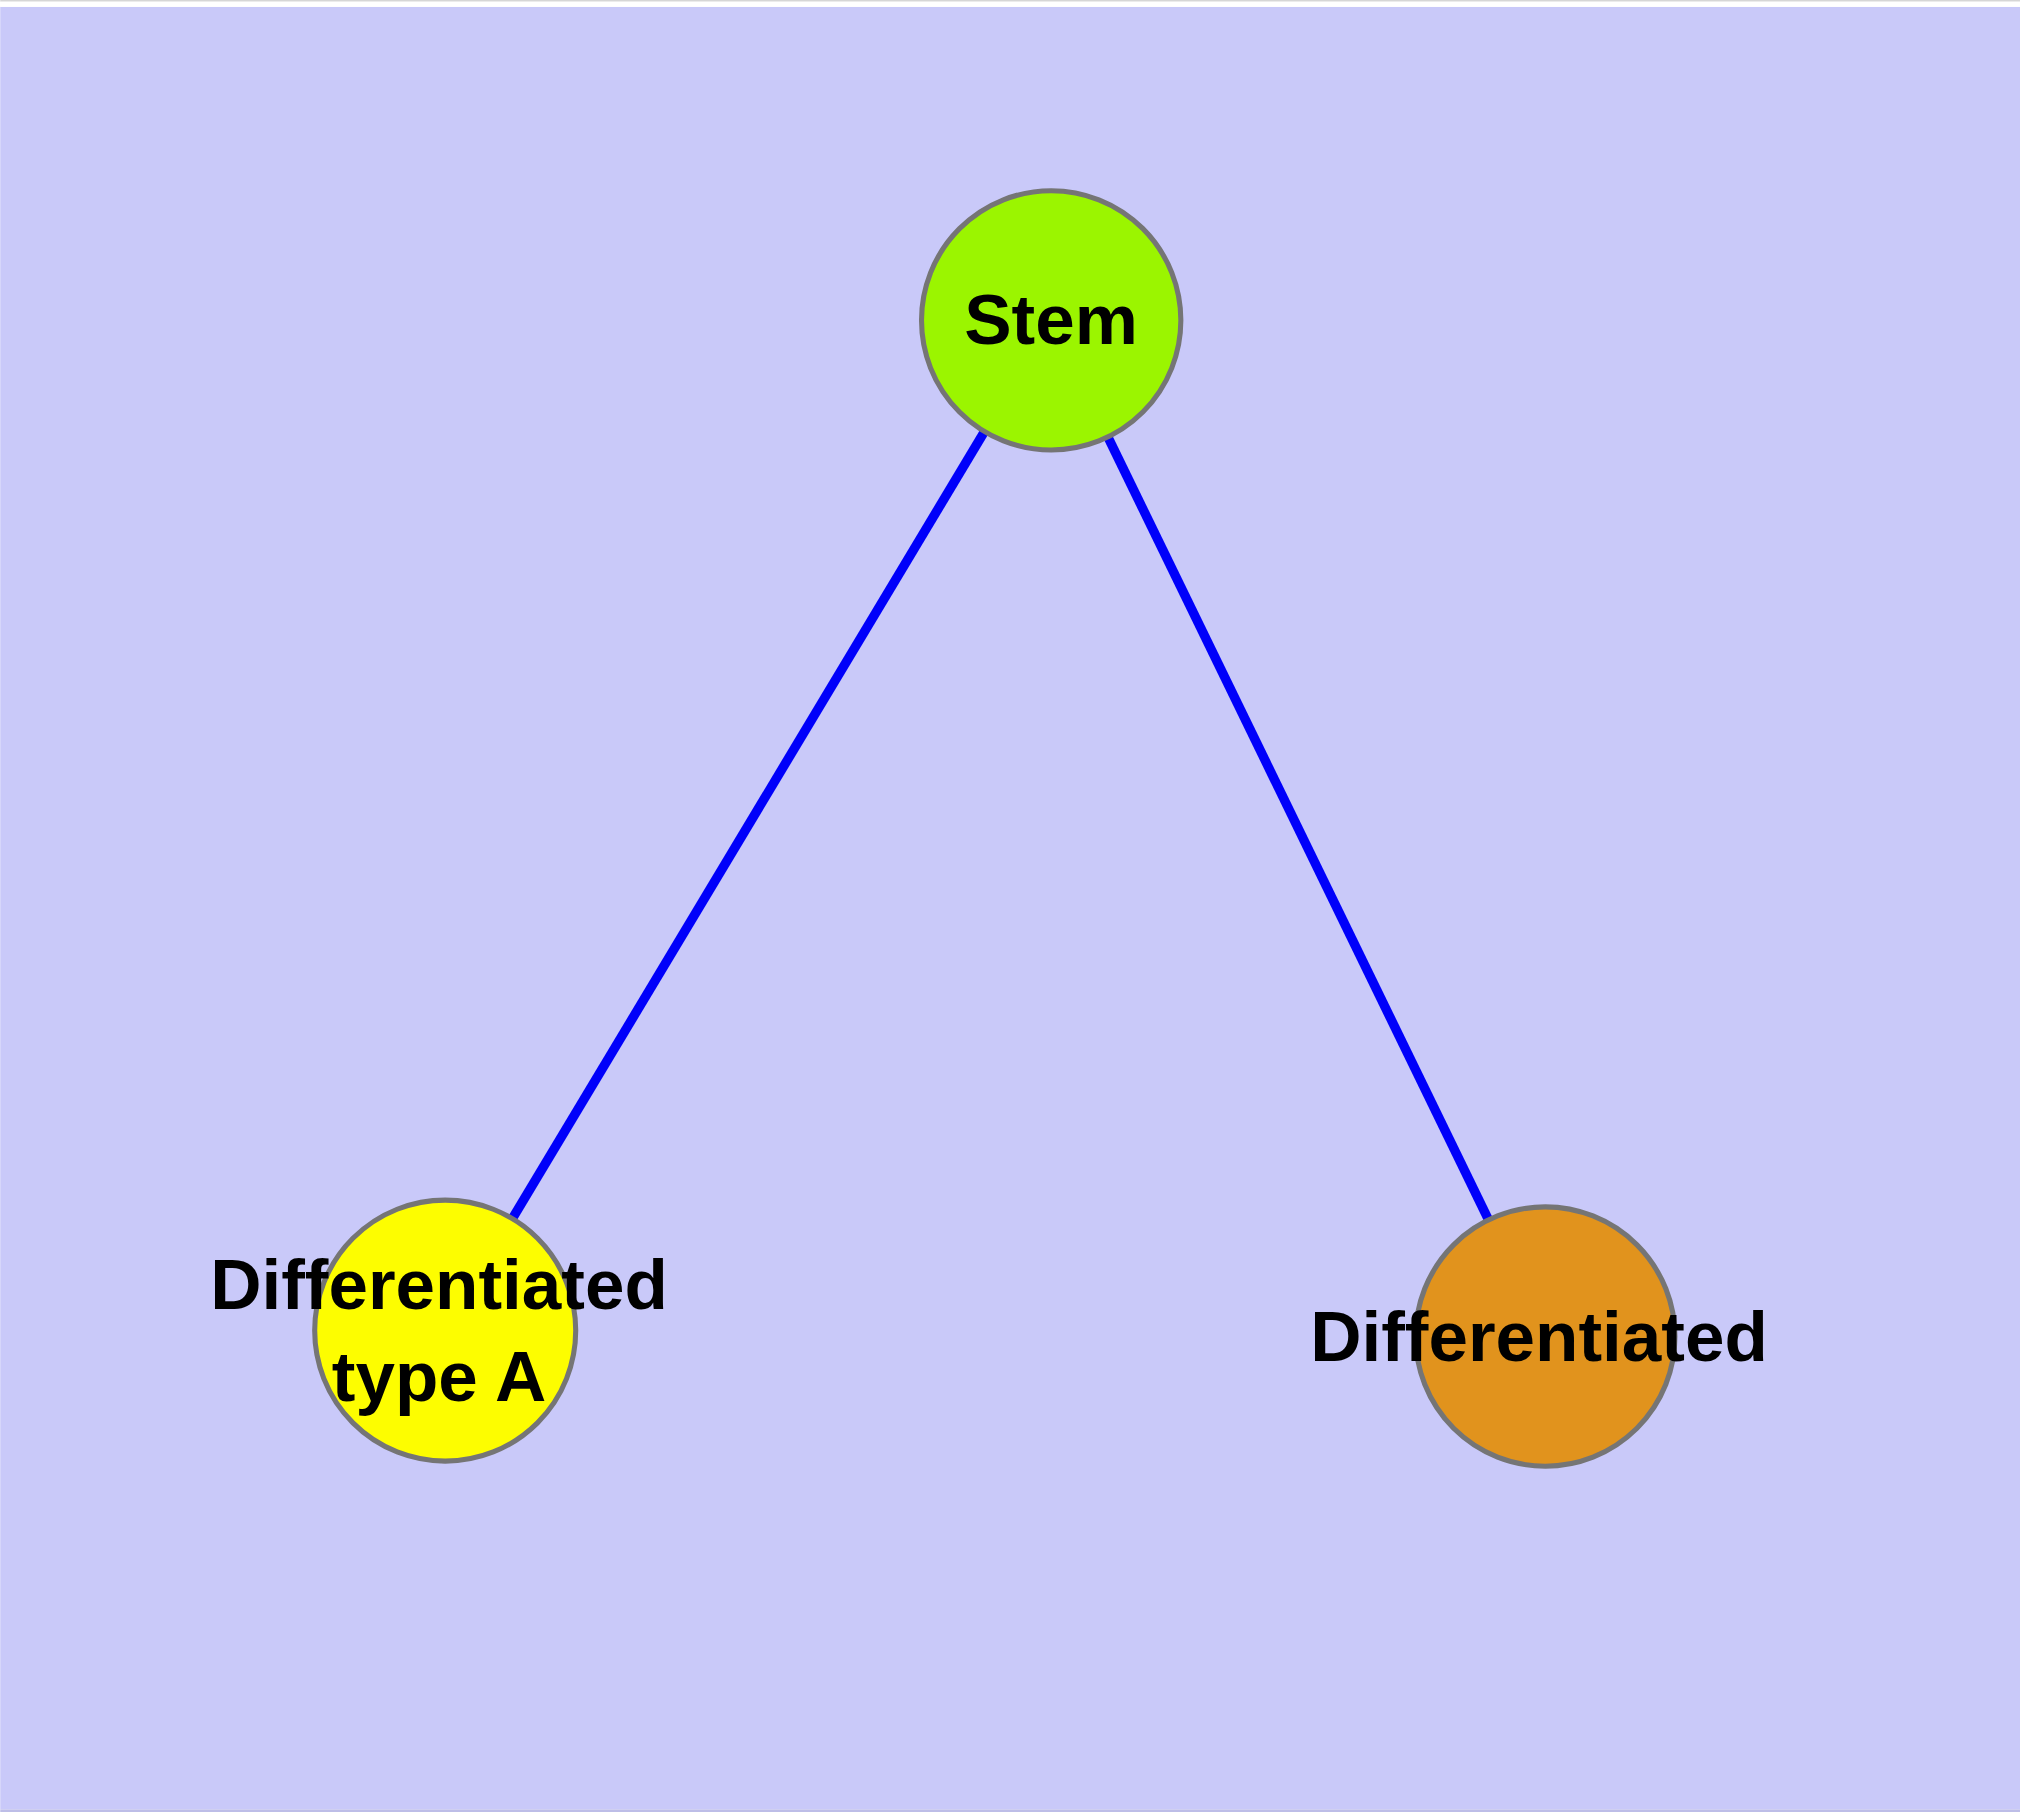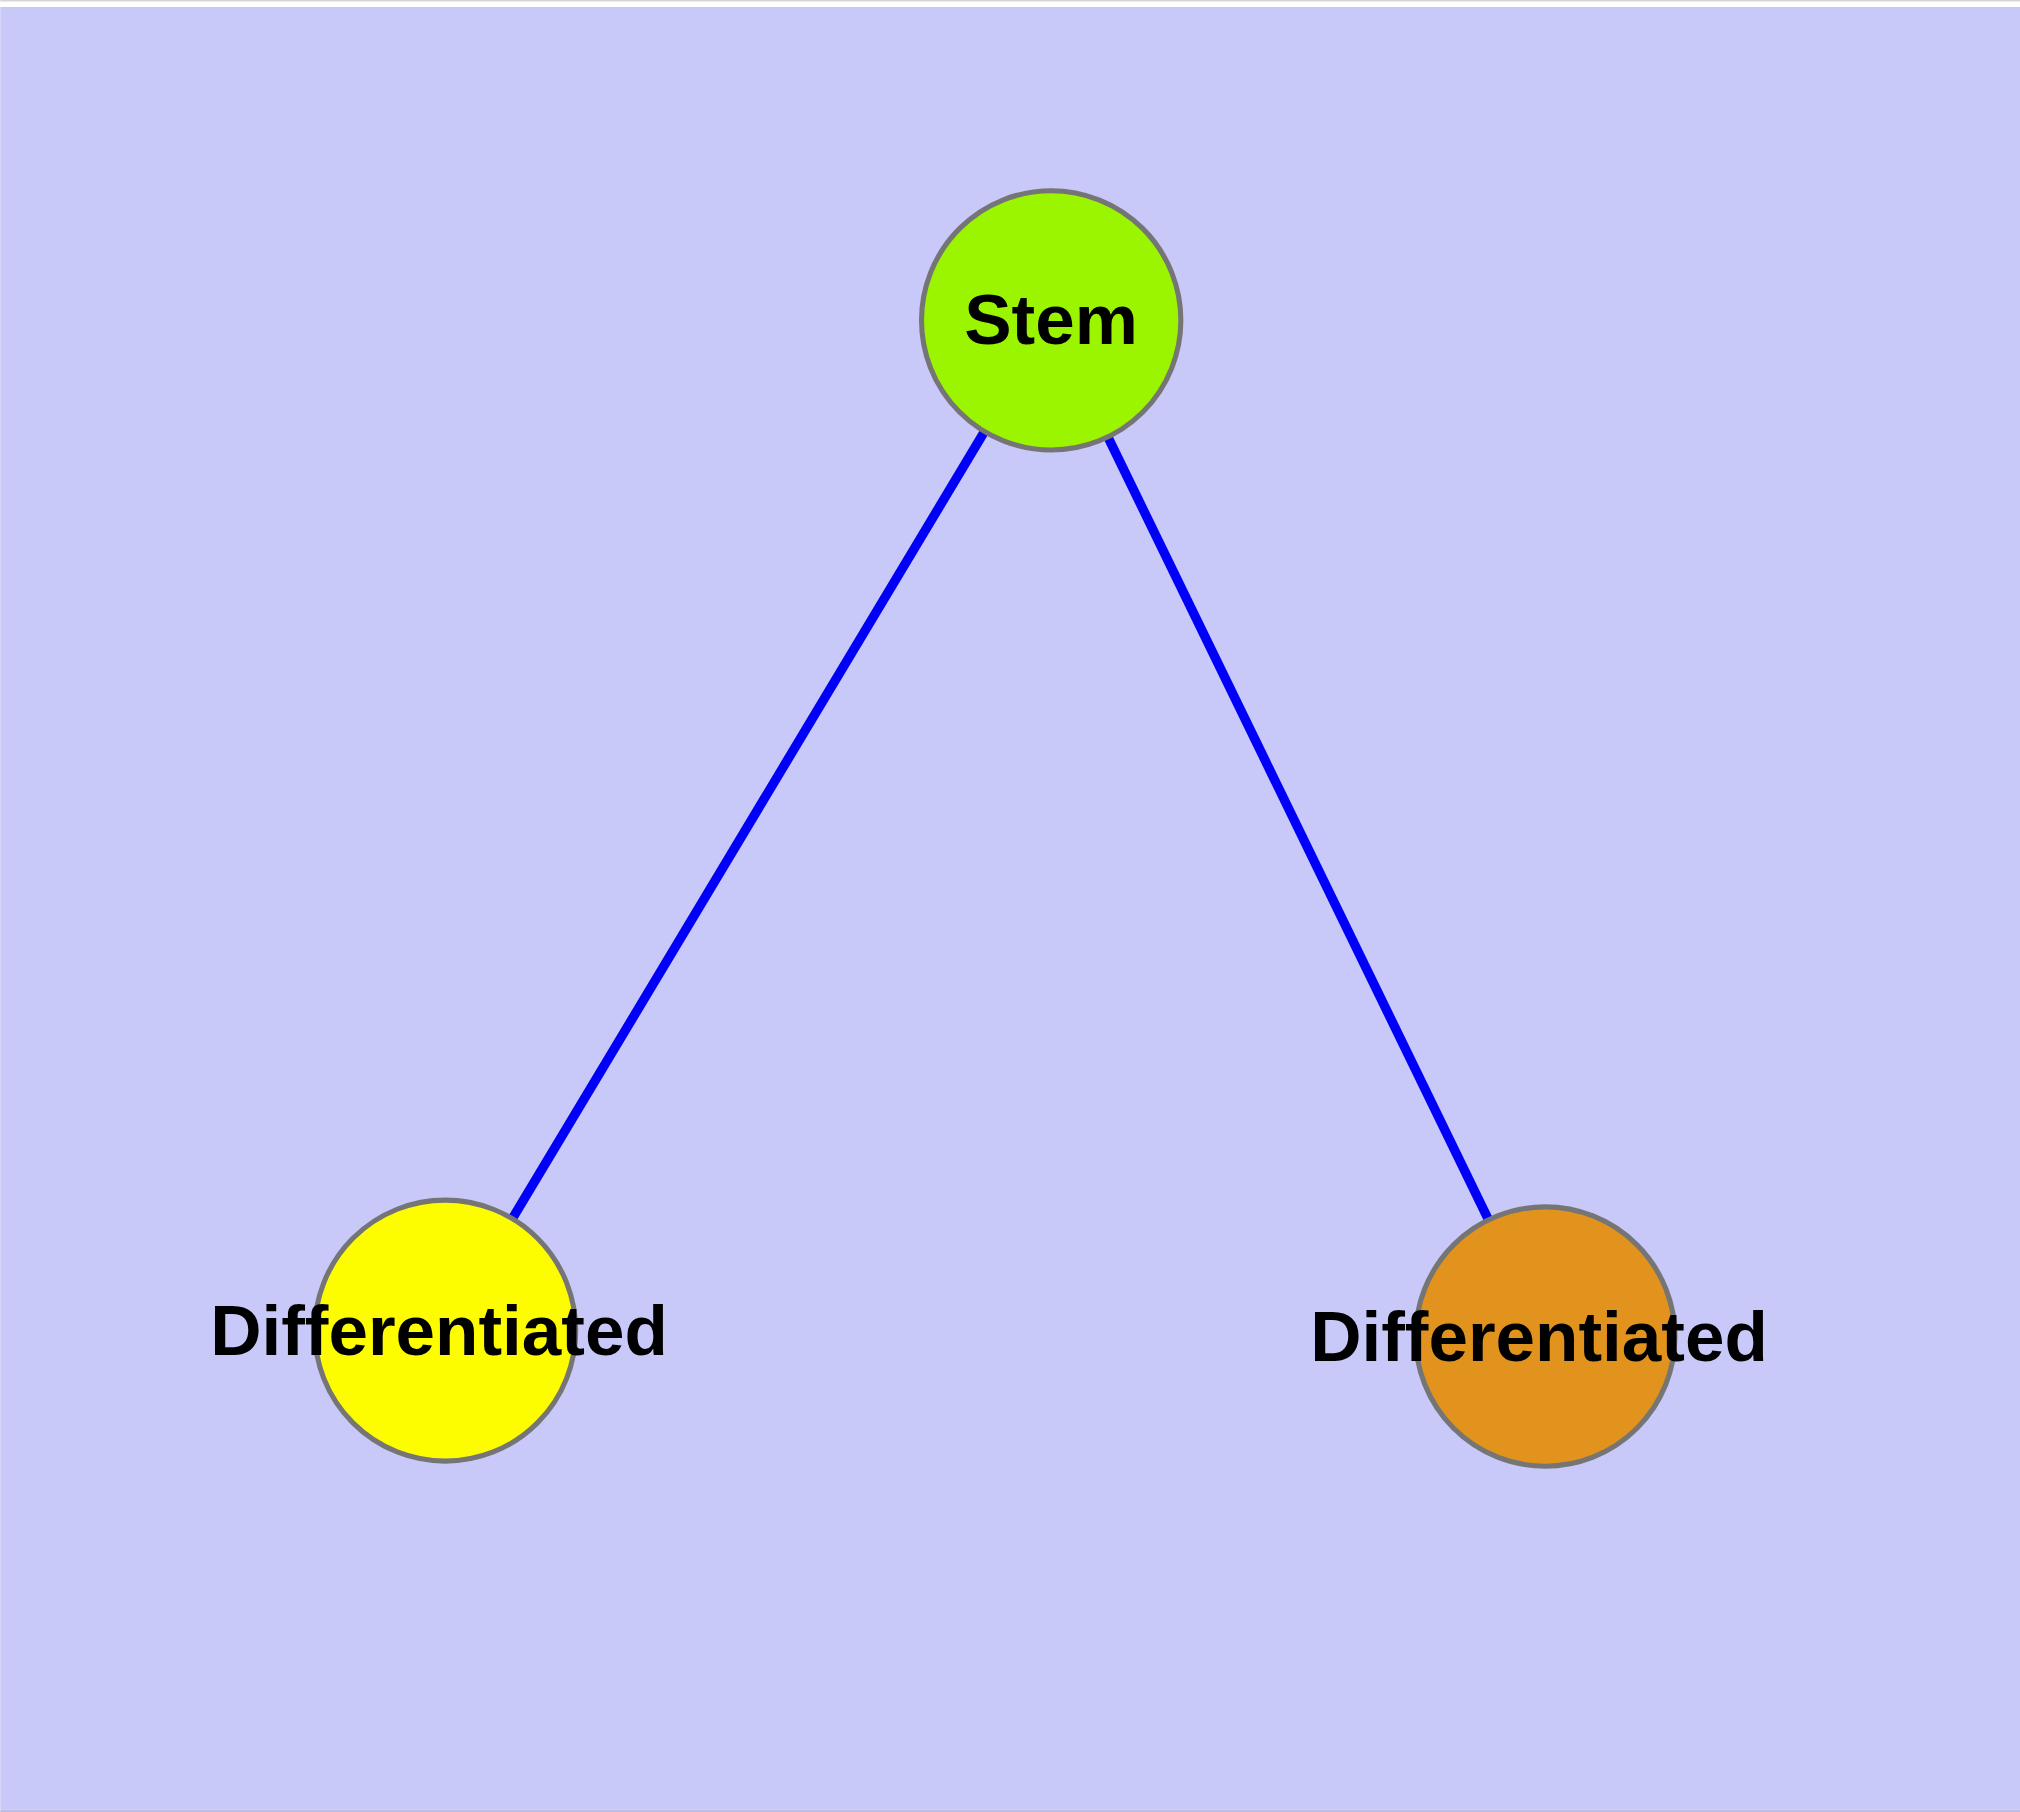--- a/index.html
+++ b/index.html
@@ -53,20 +53,21 @@
 
     <circle cx="1240" cy="378" r="153" stroke-width="6" fill="#9bf500" stroke="#757575"></circle>
     <circle cx="525" cy="1570" r="154" stroke-width="6" fill="#fdfd00" stroke="#757575"></circle>
     <circle cx="1823" cy="1577" r="153" stroke-width="6" fill="#e1931d" stroke="#757575"></circle>
   </svg>
 
   <div class="node-label" style="left:1051px; top:320px;">Stem</div>
 
   <div class="node-label" style="left:439px; top:1331px;">
     <div>Differentiated</div>
+    <div>type A</div>
   </div>
 
   <div class="node-label" style="left:1539px; top:1337px;">
     <div>Differentiated</div>
   </div>
 
 </div>
 
 
 </body></html>

